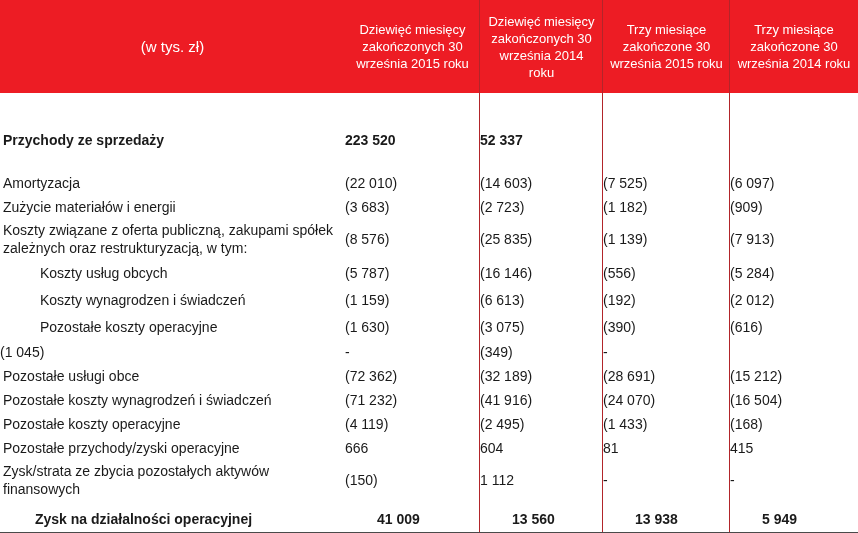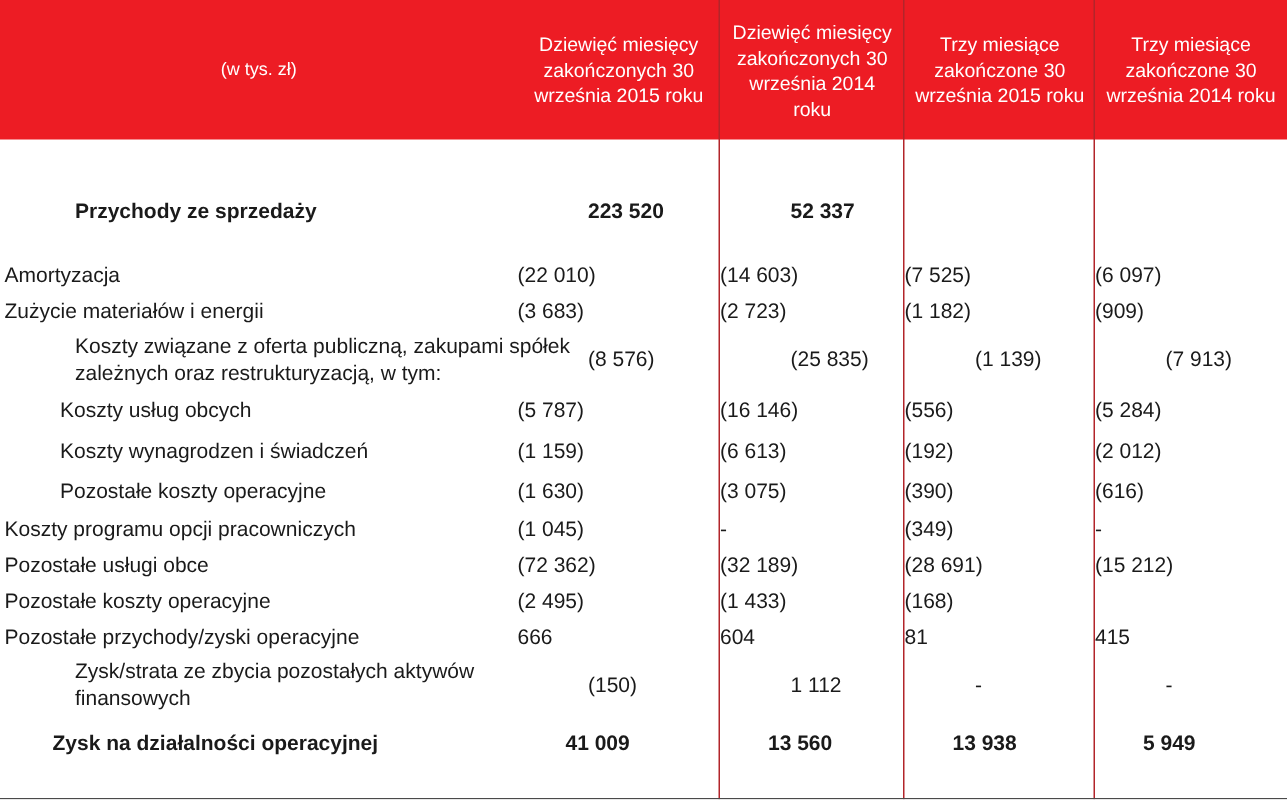--- a/index.html
+++ b/index.html
@@ -20,35 +20,35 @@
     background:#ed1c24;
   }
   .th{
     display:flex;align-items:center;justify-content:center;
     text-align:center;
     color:#ffffff;
     font-size:13px;line-height:17px;
     padding:2px 7px;
     box-sizing:border-box;
   }
-  .th.label-col{font-size:12px;}
+  .th.label-col{font-size:15px;}
   
   .tbody{padding-top:34px;}
   .row{
     display:grid;
     grid-template-columns:345px 135px 123px 127px 128px;
     height:24px;
     align-items:center;
     font-size:14px;
   }
   .row.total{height:26px;font-weight:bold;font-size:14px;}
-  .row.total:first-child{margin-bottom:18px;margin-left:47px;}
+  .row.total:first-child{margin-bottom:18px;}
   .row.sub{height:27px;}
   .row.sub .label{padding-left:40px;}
-  .row.tall{height:40px;padding-left:47px;}
+  .row.tall{height:40px;}
   .row:last-child{margin-top:6px;padding-left:32px;}
   .cell{box-sizing:border-box;}
   .cell.label{
     padding-left:3px;padding-right:10px;
     line-height:18px;
   }
   .cell.val{
     text-align:left;
     padding-right:10px;
     white-space:nowrap;
@@ -121,35 +121,42 @@
     <div class="cell val">(2 012)</div>
   </div>
       <div class="row sub">
     <div class="cell label">Pozostałe koszty operacyjne</div>
     <div class="cell val">(1 630)</div>
     <div class="cell val">(3 075)</div>
     <div class="cell val">(390)</div>
     <div class="cell val">(616)</div>
   </div>
       <div class="row">
-    <div class="cell label">Koszty programu opcji pracowniczych</div>
     <div class="cell val">(1 045)</div>
     <div class="cell val">-</div>
     <div class="cell val">(349)</div>
     <div class="cell val">-</div>
   </div>
       <div class="row">
     <div class="cell label">Pozostałe usługi obce</div>
     <div class="cell val">(72 362)</div>
     <div class="cell val">(32 189)</div>
     <div class="cell val">(28 691)</div>
     <div class="cell val">(15 212)</div>
   </div>
       <div class="row">
+    <div class="cell label">Pozostałe koszty wynagrodzeń i świadczeń</div>
+    <div class="cell val">(71 232)</div>
+    <div class="cell val">(41 916)</div>
+    <div class="cell val">(24 070)</div>
+    <div class="cell val">(16 504)</div>
+  </div>
+      <div class="row">
     <div class="cell label">Pozostałe koszty operacyjne</div>
+    <div class="cell val">(4 119)</div>
     <div class="cell val">(2 495)</div>
     <div class="cell val">(1 433)</div>
     <div class="cell val">(168)</div>
   </div>
       <div class="row">
     <div class="cell label">Pozostałe przychody/zyski operacyjne</div>
     <div class="cell val">666</div>
     <div class="cell val">604</div>
     <div class="cell val">81</div>
     <div class="cell val">415</div>

